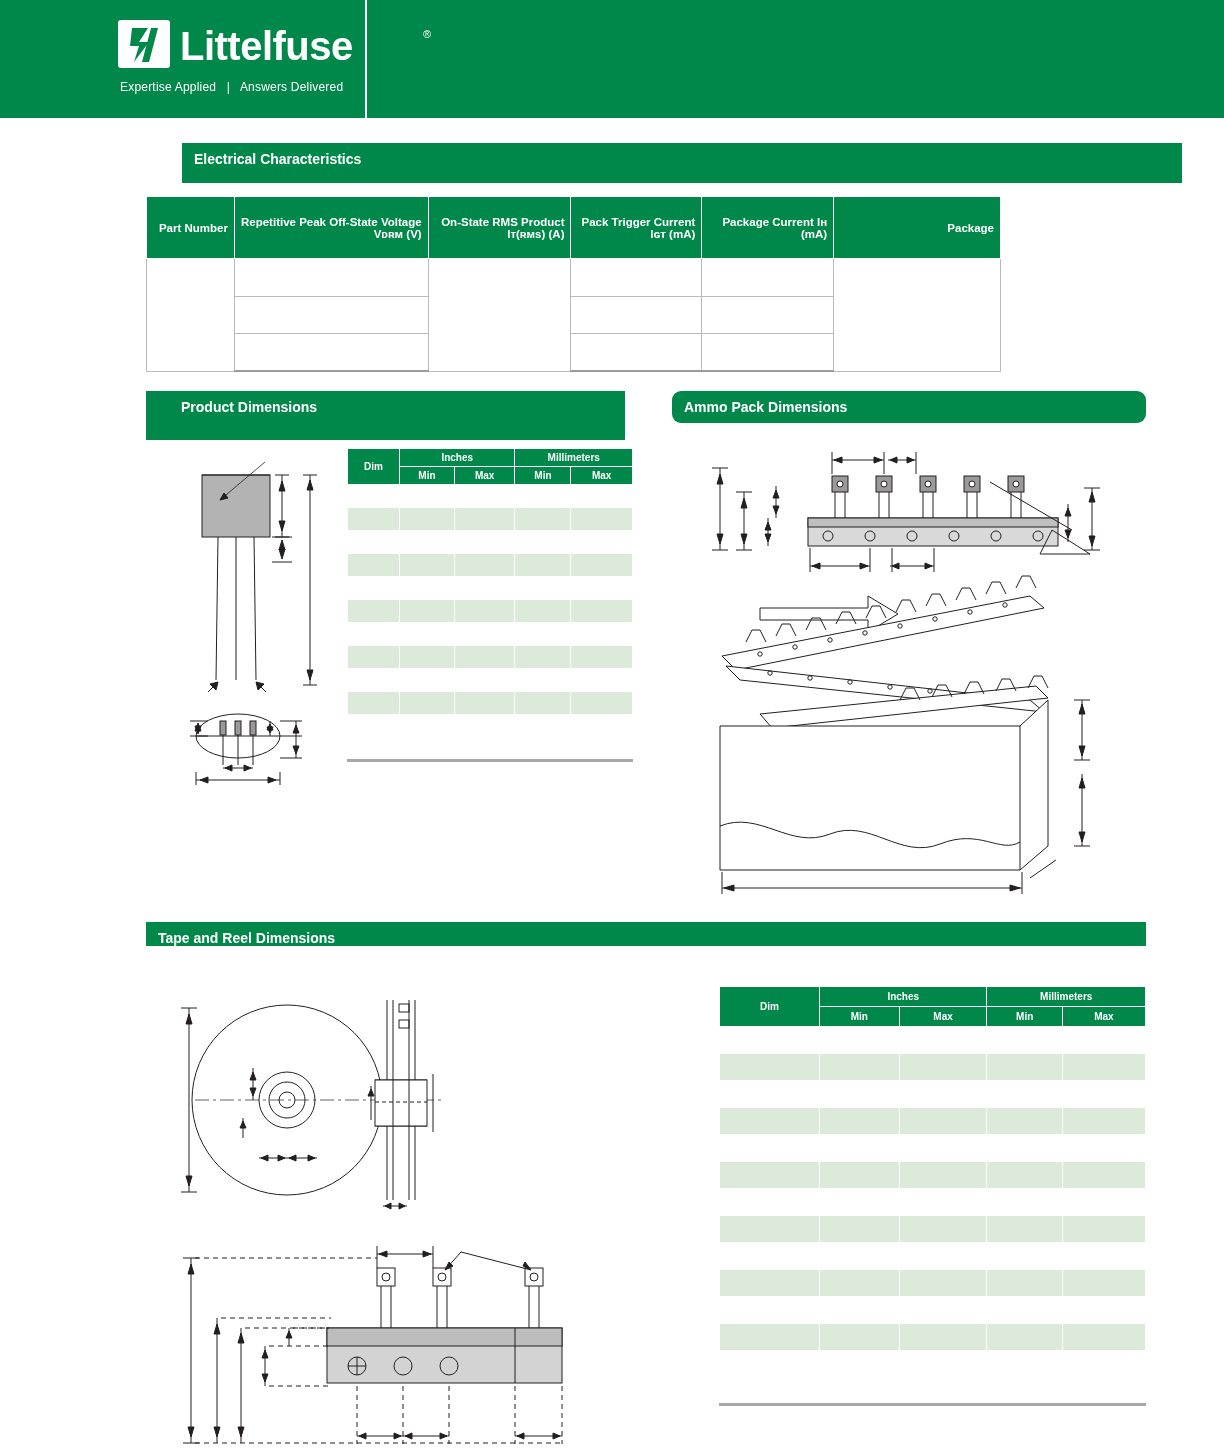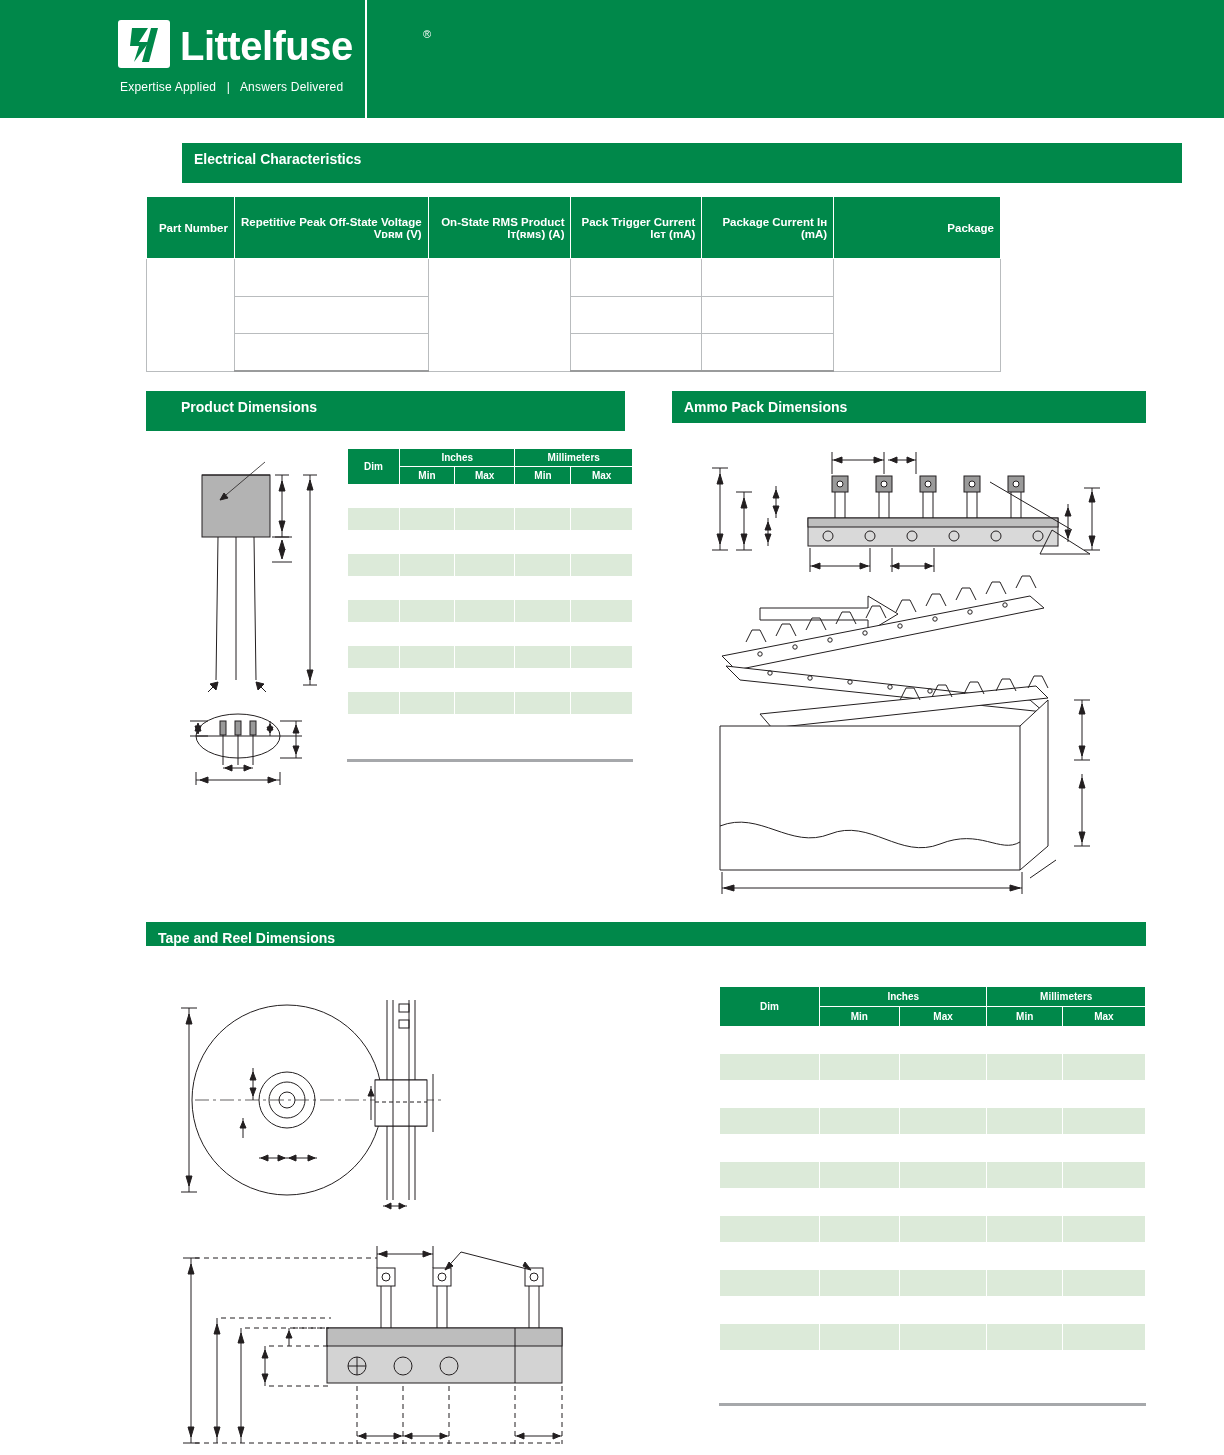--- a/index.html
+++ b/index.html
@@ -59,22 +59,22 @@
   }
   .t1 td {
     border:1px solid #b9bcbe; height:28px; padding:2px 6px;
     text-align:center; vertical-align:middle; background:#ffffff;
   }
   .t1 td.left { text-align:left; }
   .t1 .botline td { border-bottom:2px solid #9a9b9c; }
 
   
   #bar-specs   { left:146px; top:143px; width:1000px; height:40px;margin-left:36px; }
-  #bar-dim     { left:146px; top:391px; width:479px; height:40px;padding-left:35px; }
-  #bar-ammo    { left:672px; top:391px; width:474px; height:32px; }
+  #bar-dim     { left:146px; top:391px; width:479px; height:49px;padding-left:35px; }
+  #bar-ammo    { left:672px; top:391px; width:474px; height:32px;border-radius:9px; }
   #bar-reel    { left:146px; top:922px; width:1000px; height:24px; }
 
   
   .t2 {
     position:absolute; left:347px; top:448px; width:286px;
     border-collapse:collapse; font-size:10px;
   }
   .t2 th {
     background:#00884a; color:#ffffff; font-weight:bold;
     border:1px solid #ffffff; text-align:center; padding:3px 2px;

